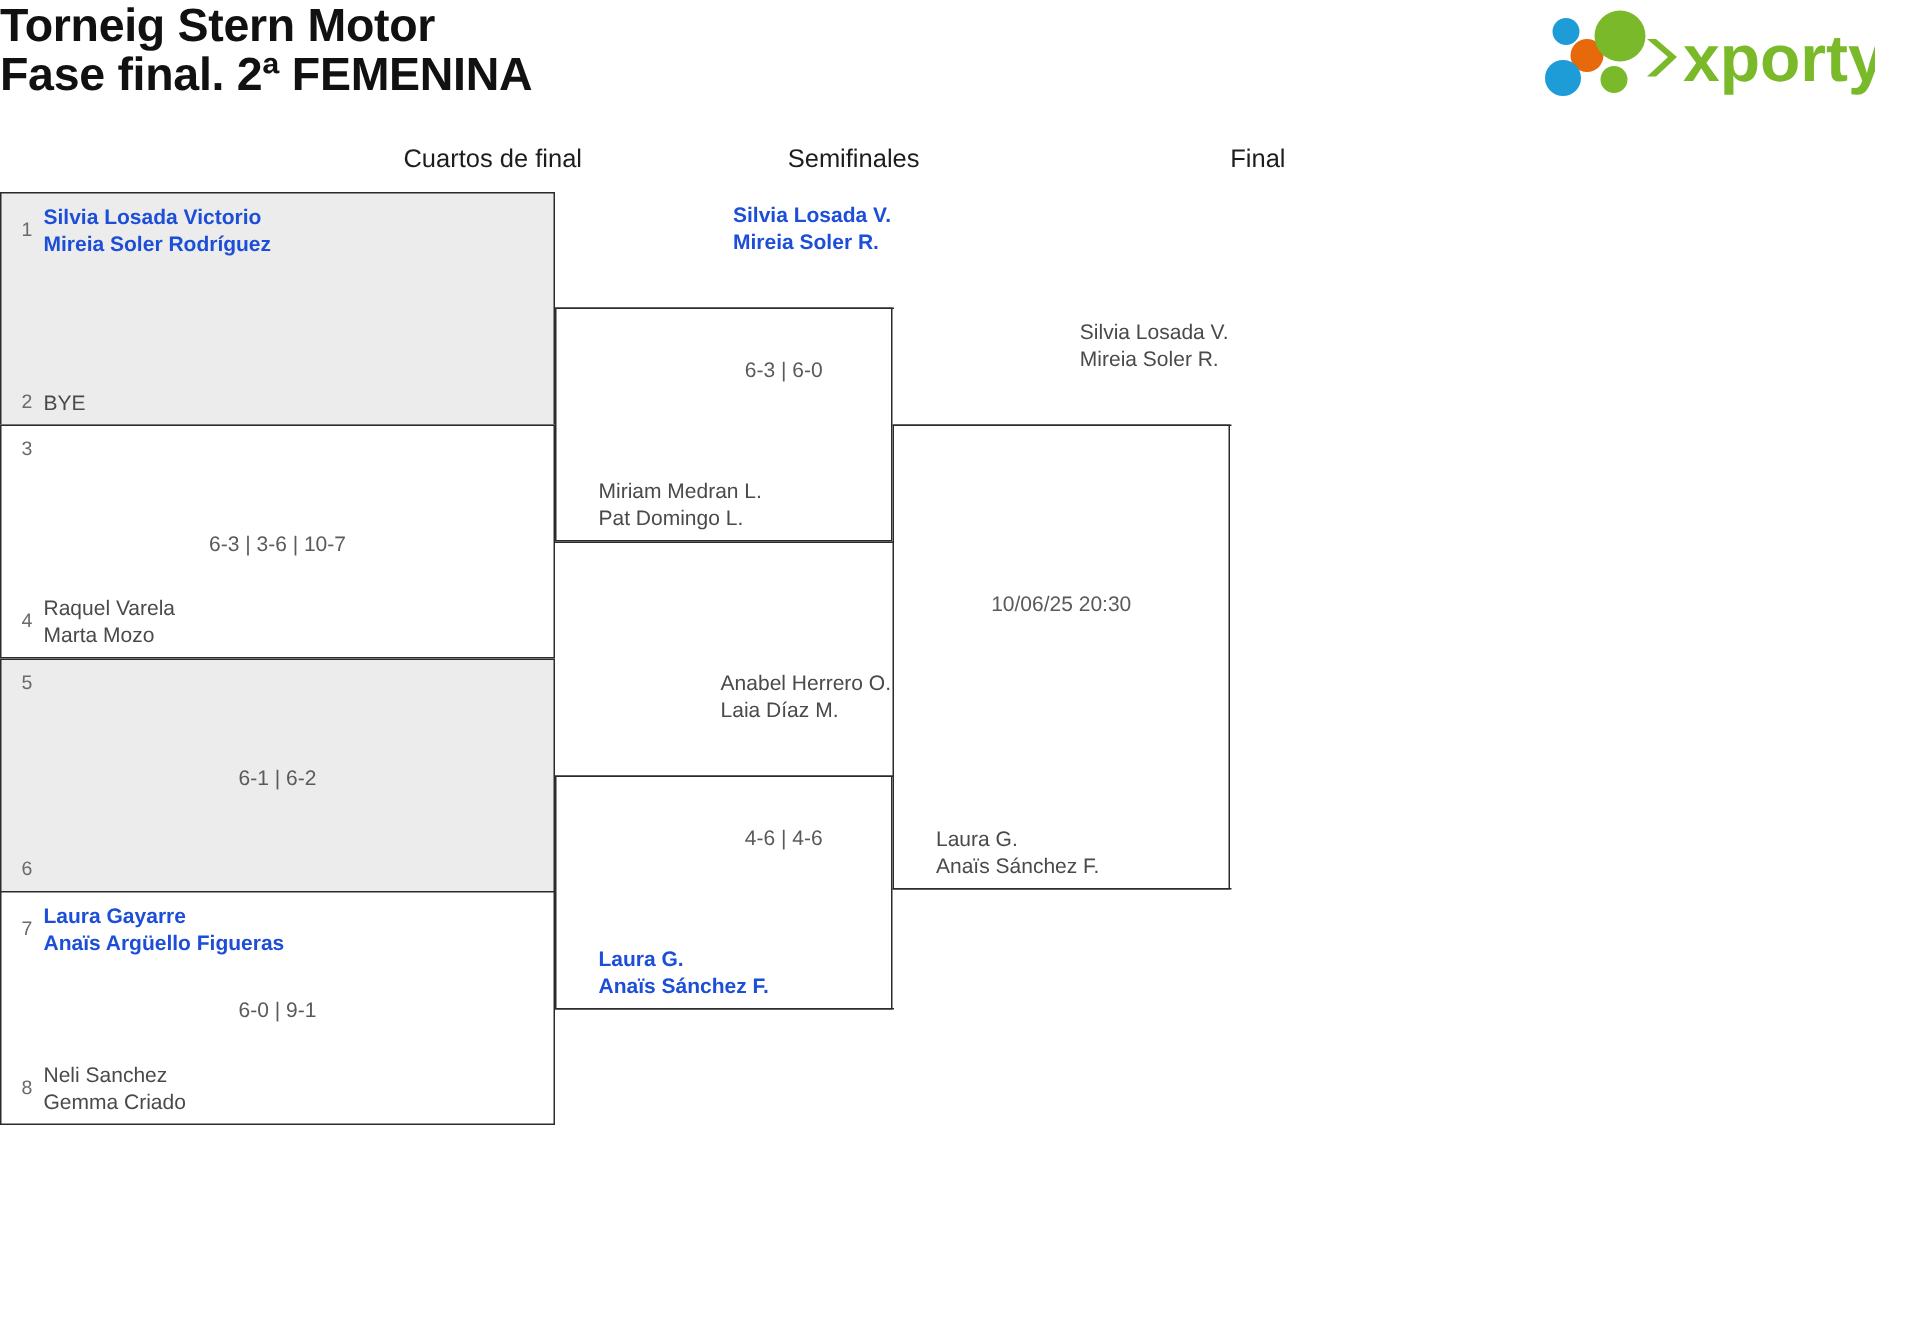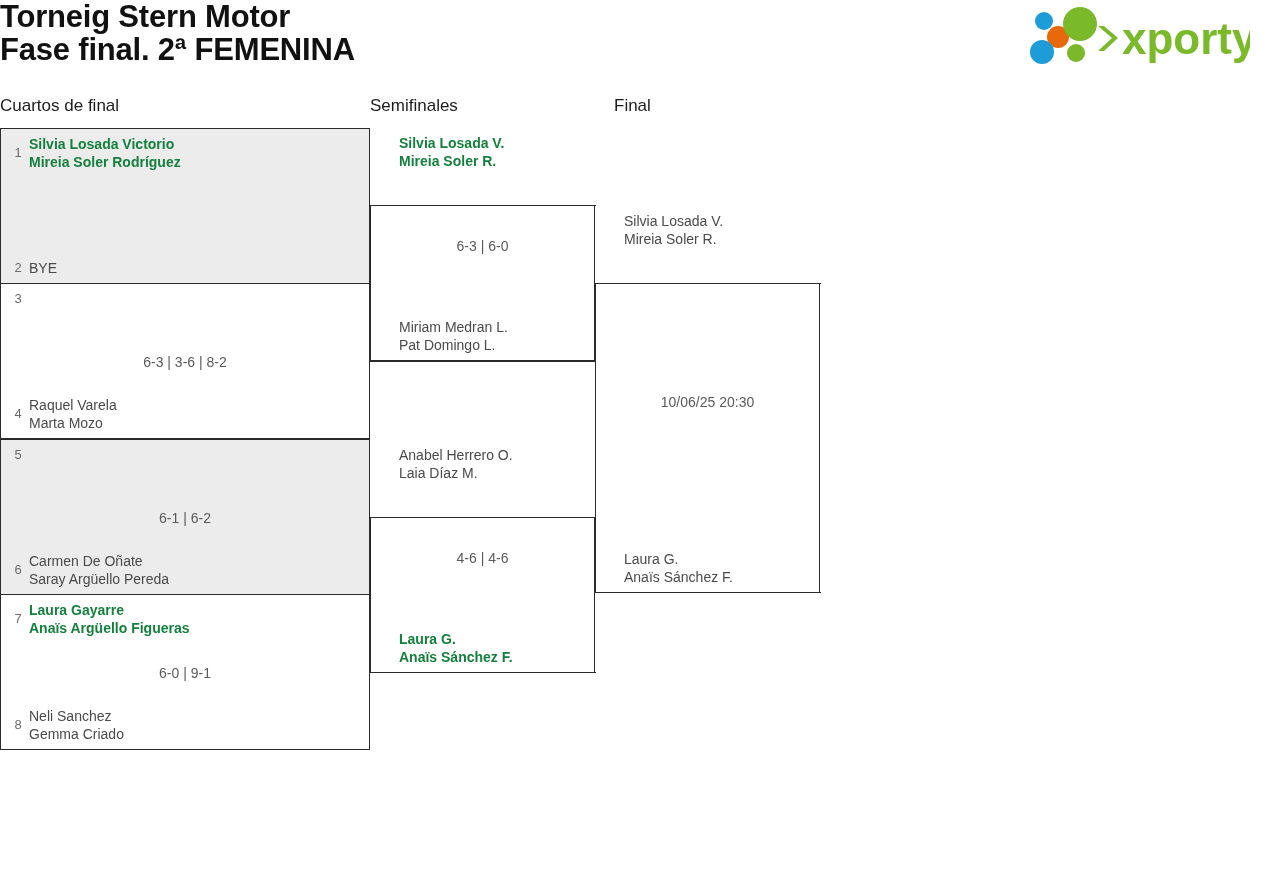--- a/index.html
+++ b/index.html
@@ -38,22 +38,23 @@
     height: 66px;
   }
   .logo svg { display: block; }
 
   
   .round-header {
     position: absolute;
     font-size: 17px;
     font-weight: 400;
     color: #1d1d1d;
-    text-align: left;
+    text-align: right;
     white-space: nowrap;
+    margin-left: 18px;
   }
   #hdr-qf { left: 0;   top: 96px; width: 370px; }
   #hdr-sf { left: 370px; top: 96px; width: 225px; }
   #hdr-f  { left: 614px; top: 96px; width: 225px; }
 
   
   .match {
     position: absolute;
     box-sizing: border-box;
     border: 1px solid #2b2b2b;
@@ -98,41 +99,42 @@
     line-height: 18px;
   }
   .names {
     font-size: 14px;
     line-height: 18px;
     color: #4a4a4a;
     padding-left: 2px;
     white-space: pre-line;
   }
   .names.winner {
-    color: #15803d;
+    color: #1d4ed8;
     font-weight: 700;
   }
 
   
   .team.outside-top {
     top: -72px;
+    justify-content: flex-end;
   }
 
   
   .score {
     position: absolute;
     left: 0;
     width: 100%;
     text-align: center;
     font-size: 14px;
     color: #5a5a5a;
     line-height: 18px;
   }
   .qf .score  { top: 69px; }
-  .sf .score  { top: 31px; }
+  .sf .score  { top: 31px; padding-left: 40px; }
   .fin .score { top: 109px; }
 
   
   .conn {
     position: absolute;
     background: #2b2b2b;
   }
   .conn.h { height: 1px; }
 </style>
 </head>
@@ -170,37 +172,35 @@
   <div class="team bottom">
     <span class="seed">2</span>
     <span class="names">BYE</span>
   </div>
 </div>
 
 <div class="match qf plain" id="qf2">
   <div class="team top">
     <span class="seed">3</span>
   </div>
-  <div class="score">6-3 | 3-6 | 8-2</div>
+  <div class="score">6-3 | 3-6 | 10-7</div>
   <div class="team bottom">
     <span class="seed">4</span>
     <span class="names">Raquel Varela
 Marta Mozo</span>
   </div>
 </div>
 
 <div class="match qf shaded" id="qf3">
   <div class="team top">
     <span class="seed">5</span>
   </div>
   <div class="score">6-1 | 6-2</div>
   <div class="team bottom">
     <span class="seed">6</span>
-    <span class="names">Carmen De Oñate
-Saray Argüello Pereda</span>
   </div>
 </div>
 
 <div class="match qf plain" id="qf4">
   <div class="team top">
     <span class="seed">7</span>
     <span class="names winner">Laura Gayarre
 Anaïs Argüello Figueras</span>
   </div>
   <div class="score">6-0 | 9-1</div>

